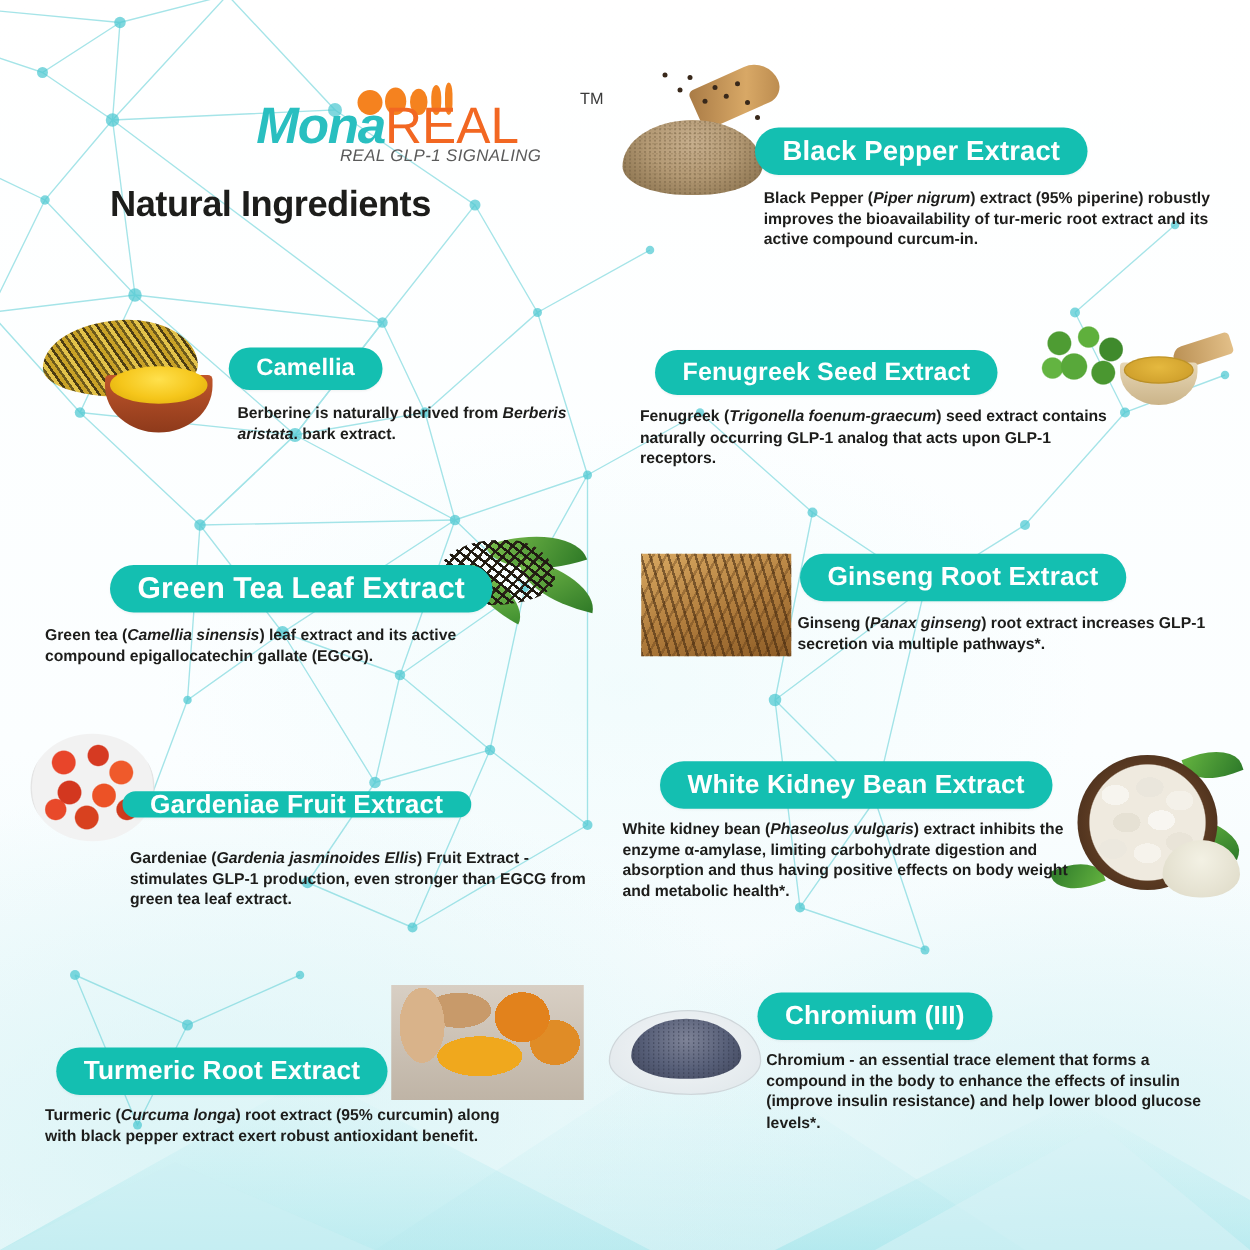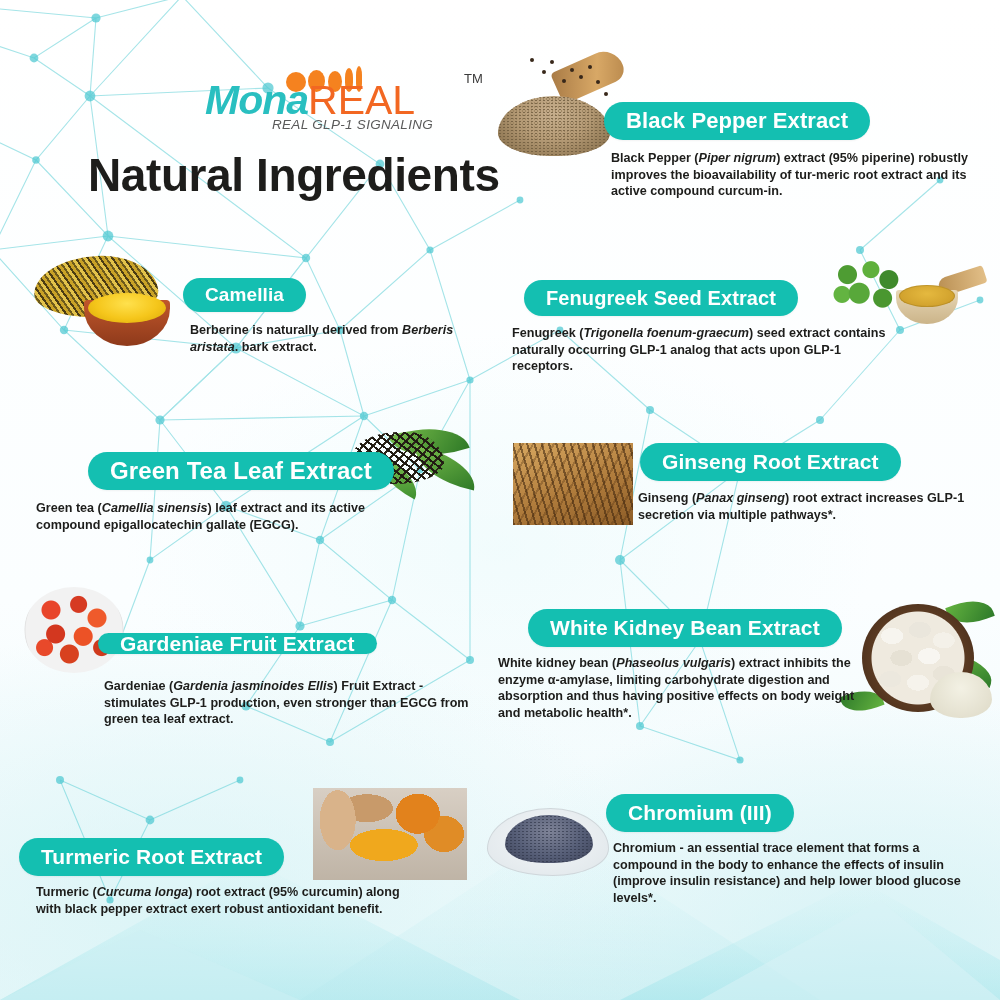--- a/index.html
+++ b/index.html
@@ -28,21 +28,21 @@
   .logo-mona { color:#29bfc0; }
   .logo-lean { color:#f26722; font-weight:500; font-style:normal; letter-spacing:0px; }
   .logo-tm { position:absolute; left:259px; top:5px; font-size:13px; color:#3b3b3b; font-weight:400; }
   .logo-sub { position:absolute; left:67px; top:51px; font-size:13.5px; font-style:italic; color:#5a5a5a; letter-spacing:.3px; white-space:nowrap; }
   .dots { position:absolute; left:81px; top:0px; width:80px; height:26px; }
   .dot { position:absolute; background:#f5821f; border-radius:50%; }
 
   
   .headline {
     position:absolute; left:88px; top:148px;
-    font-size:46px; font-weight:bold; color:#1d1d1b; letter-spacing:-.4px;
+    font-size:29px; font-weight:bold; color:#1d1d1b; letter-spacing:-.4px;
     white-space:nowrap;
   }
 
   
   .pill {
     position:absolute;
     background:#14bfb1;
     color:#ffffff;
     border-radius:999px;
     font-weight:bold;
@@ -402,21 +402,21 @@
       <div class="wkb-powder"></div>
     </div>
     <div class="pill" style="left:528px; top:609px; height:38px; font-size:21px;">
       <span>White Kidney Bean Extract</span>
     </div>
     <div class="body-text" style="left:498px; top:655px; width:380px;">
       White kidney bean (<i>Phaseolus vulgaris</i>) extract inhibits the enzyme α-amylase, limiting carbohydrate digestion and absorption and thus having positive effects on body weight and metabolic health*.
     </div>
 
     <div class="turmeric"></div>
-    <div class="pill" style="left:19px; top:838px; height:38px; font-size:21px;">
+    <div class="pill" style="left:45px; top:838px; height:38px; font-size:21px;">
       <span>Turmeric Root Extract</span>
     </div>
     <div class="body-text" style="left:36px; top:884px; width:392px;">
       Turmeric (<i>Curcuma longa</i>) root extract (95% curcumin) along with black pepper extract exert robust antioxidant benefit.
     </div>
 
     <div class="photo" style="left:0; top:0; width:1000px; height:1000px;">
       <div class="chrom-dish"></div>
       <div class="chrom-powder"></div>
       <div class="chrom-noise"></div>

